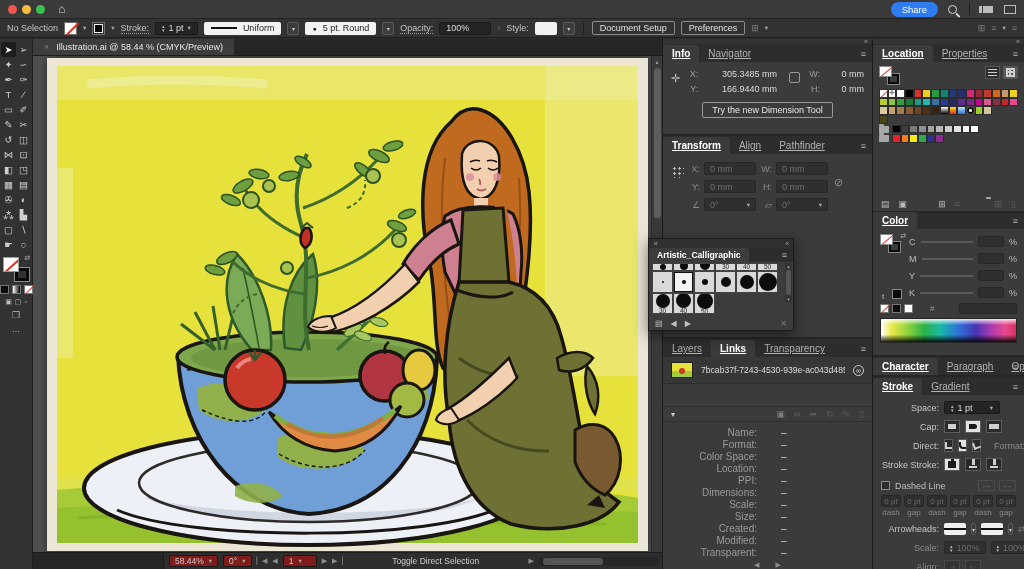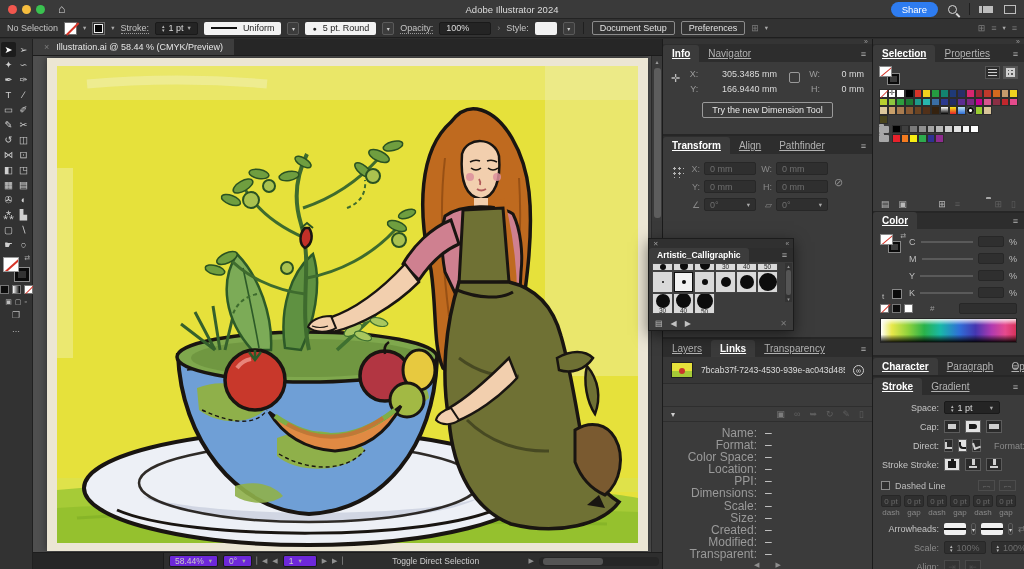--- a/index.html
+++ b/index.html
@@ -63,21 +63,21 @@
   .tabbar{height:17px;background:#262626;display:flex;align-items:stretch;flex:none;border-bottom:1px solid #1c1c1c;}
   .doctab{background:#3d3d3d;color:#e6e6e6;display:flex;align-items:center;gap:7px;padding:0 11px;font-size:9px;}
   .canvas{flex:1;position:relative;background:#4f4f4f;overflow:hidden;}
   #artwork{position:absolute;left:14px;top:2px;width:601px;height:493px;box-shadow:0 0 8px rgba(0,0,0,.45);}
   .vscroll{position:absolute;right:0;top:0;bottom:0;width:11px;background:#3a3a3a;border-left:1px solid #2a2a2a;
     display:flex;flex-direction:column;align-items:center;font-size:6px;color:#9a9a9a;padding:2px 0;}
   .vthumb{width:7px;height:150px;background:#5d5d5d;border-radius:3px;margin-top:3px;}
   .statusbar{height:17px;background:#2e2e2e;border-top:1px solid #1d1d1d;display:flex;align-items:center;
     font-size:8.5px;gap:5px;flex:none;color:#c9c9c9;}
   .status-pad{width:131px;height:100%;background:#262626;border-right:1px solid #1b1b1b;flex:none;}
-  .sfield{background:#6d28d9;border:1px solid #191919;border-radius:2px;height:12px;display:flex;
+  .sfield{background:#7f1d1d;border:1px solid #191919;border-radius:2px;height:12px;display:flex;
     align-items:center;gap:5px;padding:0 5px;}
   .navarr{font-size:7px;color:#8f8f8f;}
   .hint{flex:1;text-align:center;color:#cfcfcf;}
   .hscroll{width:120px;height:9px;background:#262626;border-radius:4px;margin-right:3px;position:relative;}
   .hthumb{position:absolute;left:4px;top:1px;width:60px;height:7px;background:#555;border-radius:3px;}
   
   .dock{background:#343434;border-left:1px solid #1b1b1b;display:flex;flex-direction:column;flex:none;}
   .dock1{width:210px;} .dock2{width:152px;}
   .dockstrip{height:5px;position:relative;flex:none;}
   .collapse-ic{position:absolute;right:4px;top:-1px;font-size:7px;color:#9a9a9a;}
@@ -110,21 +110,21 @@
     background:linear-gradient(to bottom,#e6e13b 60%,#a6cb37 60%),#e6e13b;position:relative;}
   .thumb:after{content:"";position:absolute;left:7px;top:5px;width:6px;height:6px;border-radius:50%;background:#c8382b;}
   .linkname{flex:1;font-size:8.6px;color:#dedede;white-space:nowrap;overflow:hidden;}
   .linkbadge{width:11px;height:11px;border:1px solid #cfcfcf;border-radius:50%;display:flex;align-items:center;
     justify-content:center;font-size:7px;color:#e0e0e0;flex:none;}
   .linkspacer{height:22px;background:#3b3b3b;}
   .linkicons{display:flex;align-items:center;gap:9px;justify-content:flex-end;padding:2px 8px;
     border-top:1px solid #2e2e2e;border-bottom:1px solid #2e2e2e;font-size:9px;}
   .linkicons .tri{margin-right:auto;color:#d0d0d0;font-size:8px;}
   #link-fields{padding:4px 8px 0;}
-  .lf-row{display:grid;grid-template-columns:86px auto;column-gap:8px;font-size:12px;height:12.1px;align-items:center;}
+  .lf-row{display:grid;grid-template-columns:86px auto;column-gap:24px;font-size:10px;height:12.1px;align-items:center;}
   .lf-row .k{color:#9a9a9a;text-align:right;} .lf-row .v{color:#d0d0d0;}
   .linkfoot{display:flex;justify-content:center;gap:16px;color:#8d8d8d;font-size:7px;padding:2px 0 3px;}
   
   .swtop{display:flex;align-items:flex-start;padding:4px 6px 2px;}
   .fsmini{position:relative;width:20px;height:18px;flex:none;}
   .fsmini .f{position:absolute;left:0;top:0;width:13px;height:11px;background:#fff;border:1px solid #888;z-index:2;overflow:hidden;}
   .fsmini .f:after{content:"";position:absolute;left:-2px;top:4px;width:18px;height:1.4px;background:#d63428;transform:rotate(-40deg);}
   .fsmini .s{position:absolute;right:0;bottom:0;width:11px;height:10px;border:2.5px solid #0a0a0a;outline:1px solid #888;background:#3b3b3b;}
   .viewbtns{margin-left:auto;display:flex;gap:3px;}
   .viewbtn{width:15px;height:13px;background:#2d2d2d;border:1px solid #555;display:flex;align-items:center;justify-content:center;}
@@ -213,21 +213,20 @@
 </head>
 <body>
 
 <div class="titlebar">
   <div class="lights">
     <span class="light r"></span>
     <span class="light y"></span>
     <span class="light g"></span>
   </div>
   <span class="home-ic">⌂</span>
-  <div class="apptitle">Adobe Illustrator 2024</div>
   <div class="tb-right">
     <span class="share-btn">Share</span>
     <span class="search-ic"></span>
     <span class="vsep"></span>
     <span class="winbox fill"></span>
     <span class="winbox"></span>
   </div>
 </div>
 
 <div class="controlbar">
@@ -625,21 +624,21 @@
       </div>
     </div>
   </div>
 
   <div class="dock dock2">
     <div class="dockstrip">
         <span class="collapse-ic">»</span>
       </div>
 
     <div class="phead">
-      <span class="ptab active">Selection</span>
+      <span class="ptab active">Location</span>
       <span class="ptab">Properties</span>
       <span class="pmenu">≡</span>
     </div>
     <div class="pbody" style="height:149px;flex:none">
       <div class="swtop">
         <div class="fsmini">
             <div class="f"></div>
             <div class="s"></div>
           </div>
         <div class="viewbtns">

